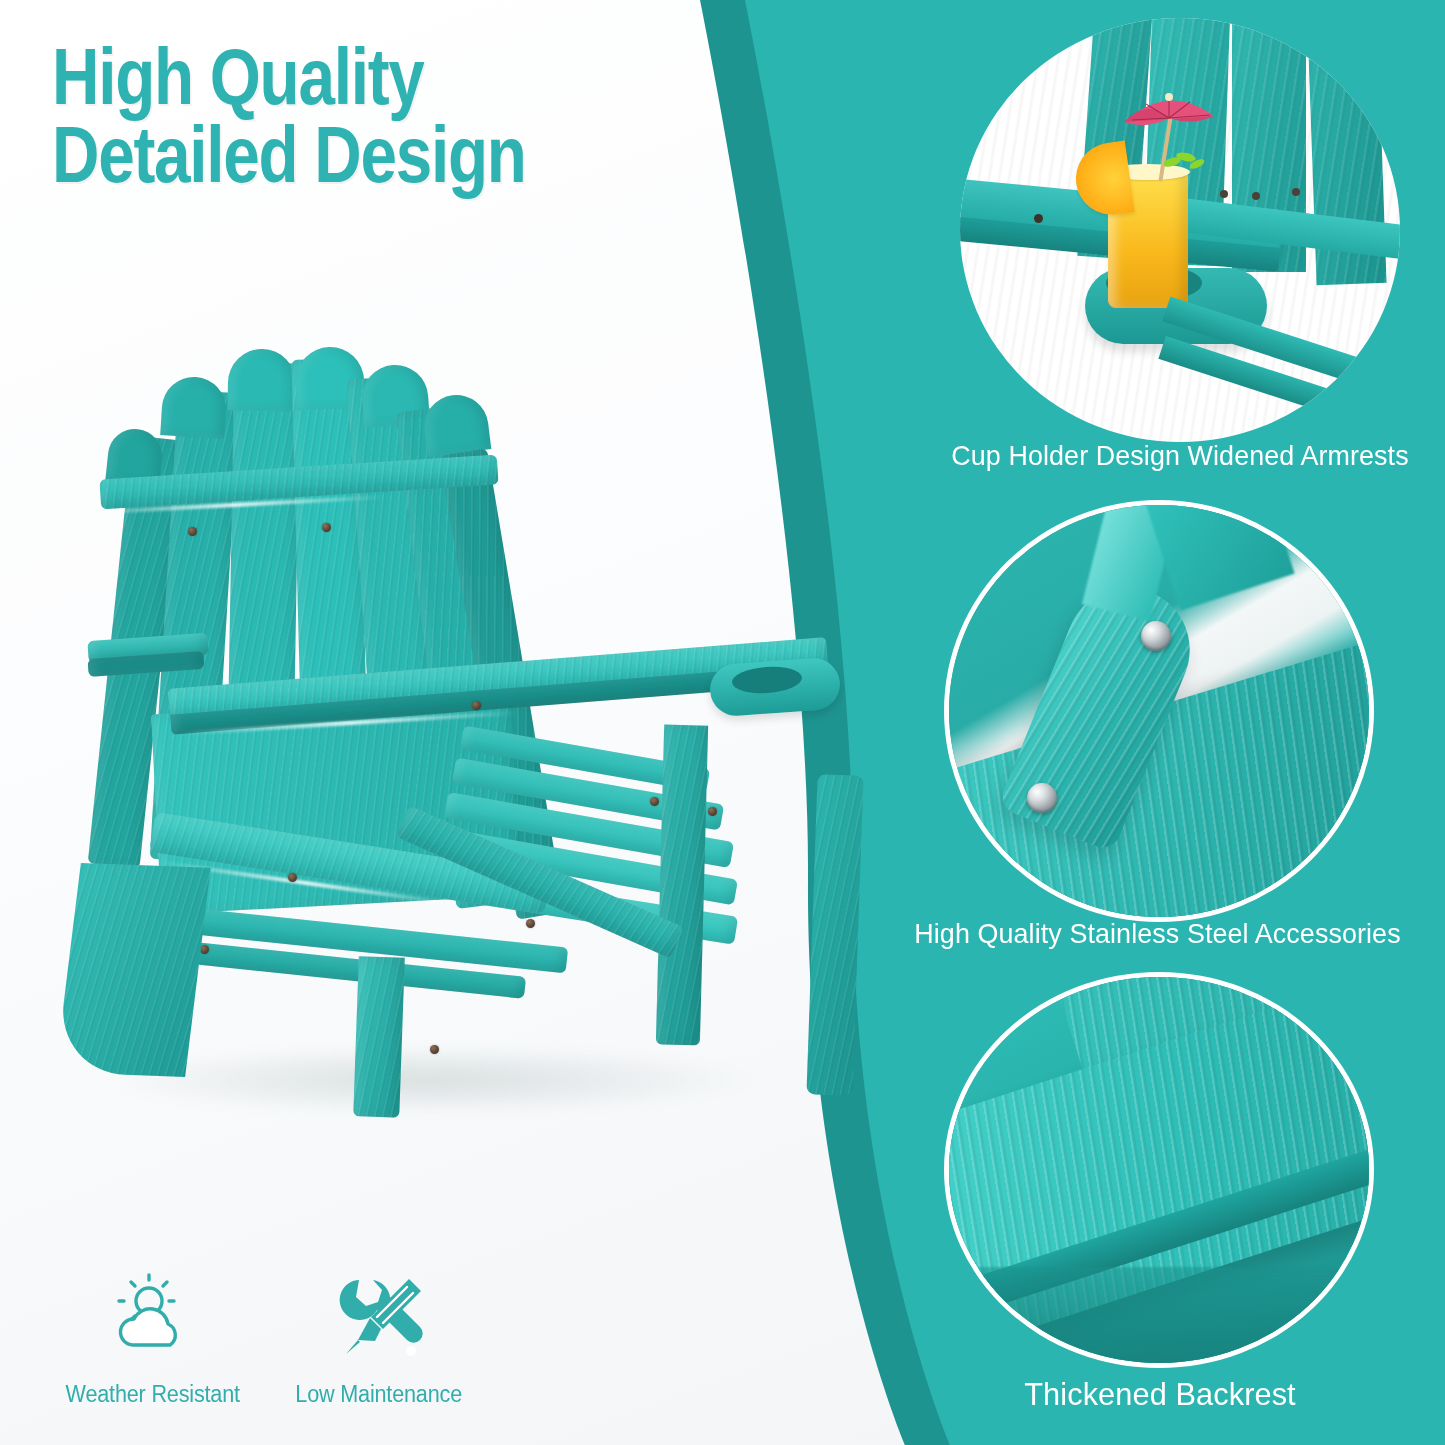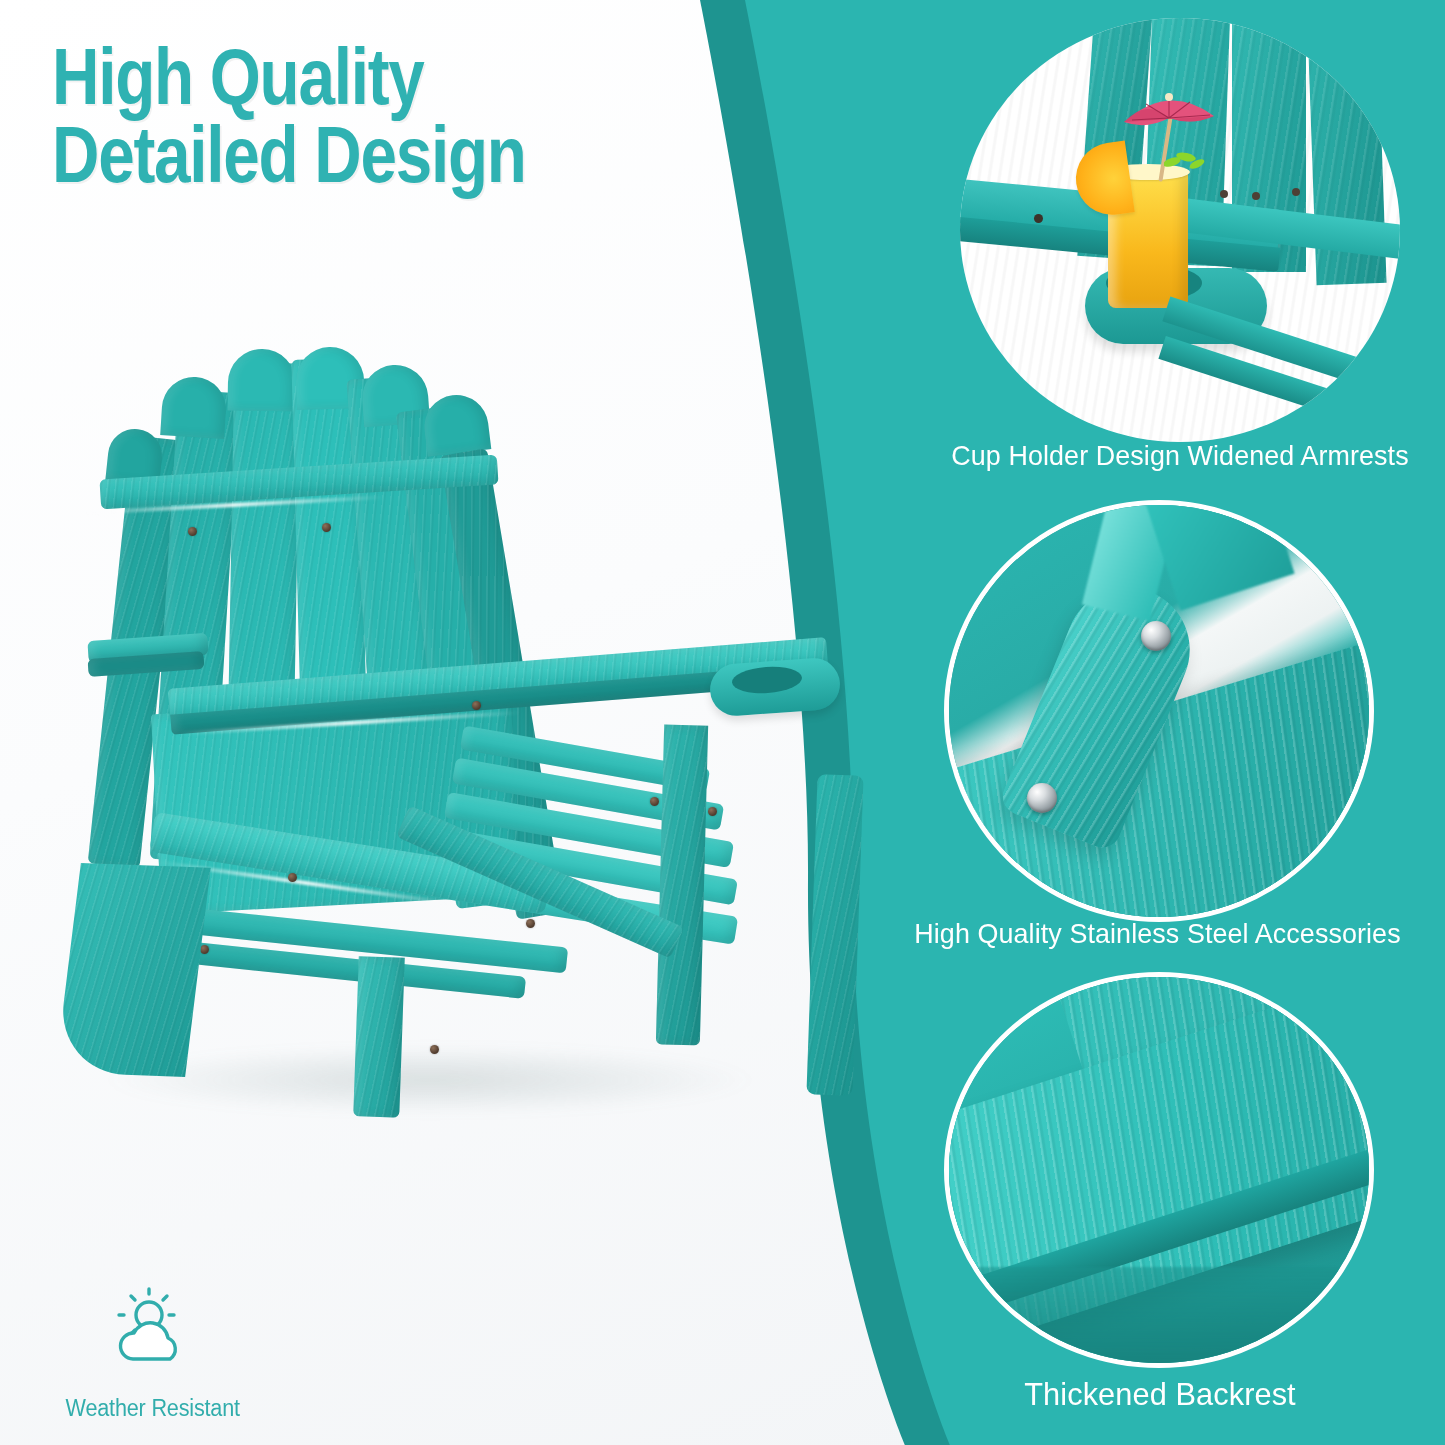--- a/index.html
+++ b/index.html
@@ -41,21 +41,21 @@
           rgba(255,255,255,0) 4px,rgba(255,255,255,0) 8px);
         opacity:.75;pointer-events:none;}
   .screw{position:absolute;width:9px;height:9px;border-radius:50%;
         background:radial-gradient(circle at 35% 32%,#8d6f59,#4e3a2c 70%);
         box-shadow:0 0 2px rgba(0,0,0,.35);}
   .hl{position:absolute;background:linear-gradient(90deg,rgba(255,255,255,0),rgba(255,255,255,.85),rgba(255,255,255,0));
         height:4px;border-radius:3px;filter:blur(1.2px);}
 
   
   .features{position:absolute;left:40px;top:1252px;width:680px;height:170px;
-            display:flex;align-items:flex-end;}
+            display:flex;align-items:center;}
   .feature{display:flex;flex-direction:column;align-items:center;width:226px;}
   .feature .ico{height:104px;display:flex;align-items:center;justify-content:center;}
   .feature .cap{margin-top:10px;font-size:23px;color:#31ADAC;
                 font-weight:400;letter-spacing:-0.2px;white-space:nowrap;
                 transform:scaleX(.94);}
 
   
   .circ{position:absolute;border-radius:50%;overflow:hidden;}
   .circ.ring{border:5px solid #ffffff;box-sizing:border-box;}
   .circ-cap{position:absolute;color:#ffffff;font-size:28px;font-weight:400;
@@ -286,20 +286,40 @@
         <svg width="96" height="96" viewBox="0 0 96 96" fill="none" stroke="#31ADAC" stroke-width="3.4" stroke-linecap="round" stroke-linejoin="round">
           <circle cx="44" cy="30" r="13"></circle>
           <path d="M44 9 v-5M58 15 l4 -4M30 15 l-4 -4M64 30 h5M19 30 h-5M30 45 l-4 4"></path>
           <path d="M28 74 a13 13 0 0 1 1 -26 a18 18 0 0 1 34 5 a12 12 0 0 1 2 21 z" fill="#ffffff"></path>
         </svg>
       </div>
       <div class="cap">Weather Resistant</div>
     </div>
 
 
+    <div class="feature">
+      <div class="ico">
+        <svg width="96" height="96" viewBox="0 0 96 96">
+          <g fill="#31ADAC">
+
+            <path d="M78 8 l12 12 -38 38 -12 -12 z"></path>
+            <path d="M39 47 l11 11 -6 12 -17 -1 z"></path>
+            <path d="M27 69 l-12 14 14 -12 z"></path>
+
+            <path d="M28 9 a20 20 0 1 0 18 30 l30 30 a9 9 0 0 0 13 -13 l-30 -30
+                     a20 20 0 0 0 -17 -17 l9 10 -4 12 -12 4 -10 -9 z"></path>
+            <circle cx="80" cy="80" r="5" fill="#ffffff"></circle>
+          </g>
+          <g stroke="#ffffff" stroke-width="2.4" stroke-linecap="round">
+            <path d="M76 16 l-30 30M82 22 l-30 30"></path>
+          </g>
+        </svg>
+      </div>
+      <div class="cap">Low Maintenance</div>
+    </div>
   </div>
 
   <div class="circ c1">
 
     <div class="backslat" style="left:126px;top:-10px;width:58px;height:250px;transform:rotate(4deg);"></div>
     <div class="backslat" style="left:188px;top:-18px;width:78px;height:265px;transform:rotate(2deg);background:linear-gradient(100deg,#35BFB8,#1F9D98);"></div>
     <div class="backslat" style="left:272px;top:-14px;width:74px;height:268px;transform:rotate(0deg);background:linear-gradient(100deg,#32BAB3,#1D9792);"></div>
     <div class="backslat" style="left:352px;top:4px;width:70px;height:262px;transform:rotate(-2deg);background:linear-gradient(100deg,#2EB4AD,#1B928D);"></div>
     <div class="woodgrain" style="opacity:.45"></div>
 

